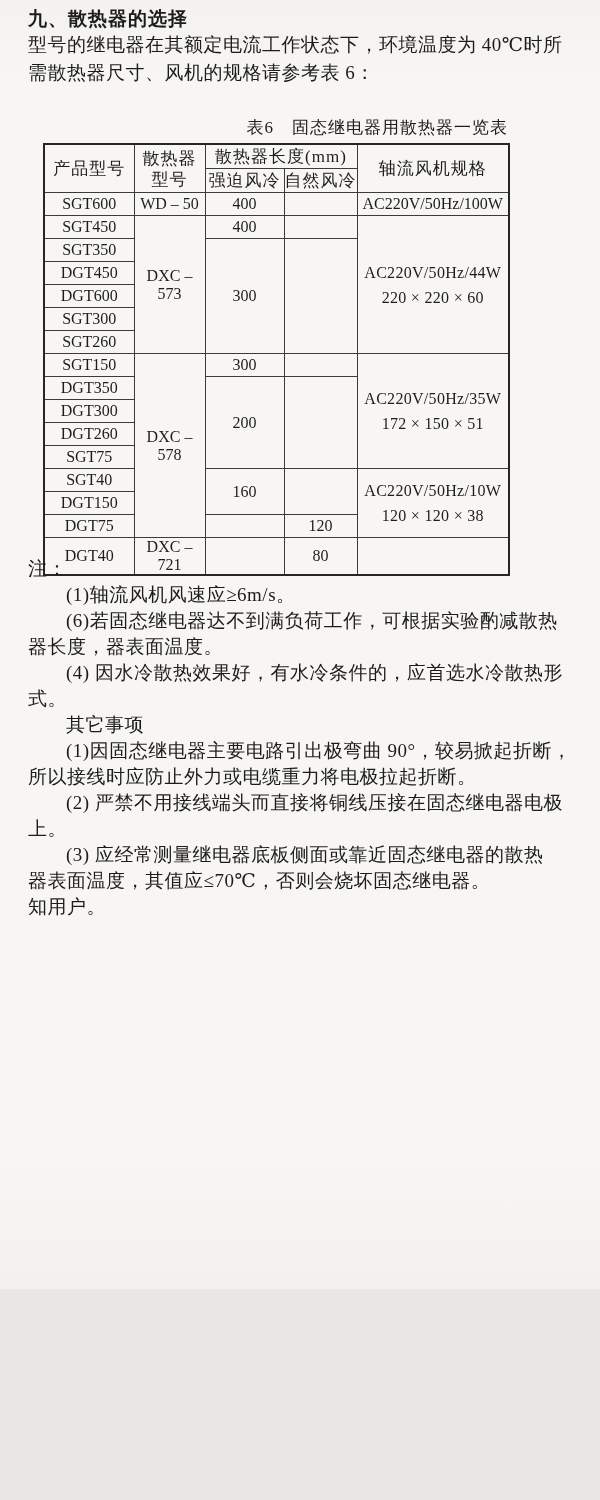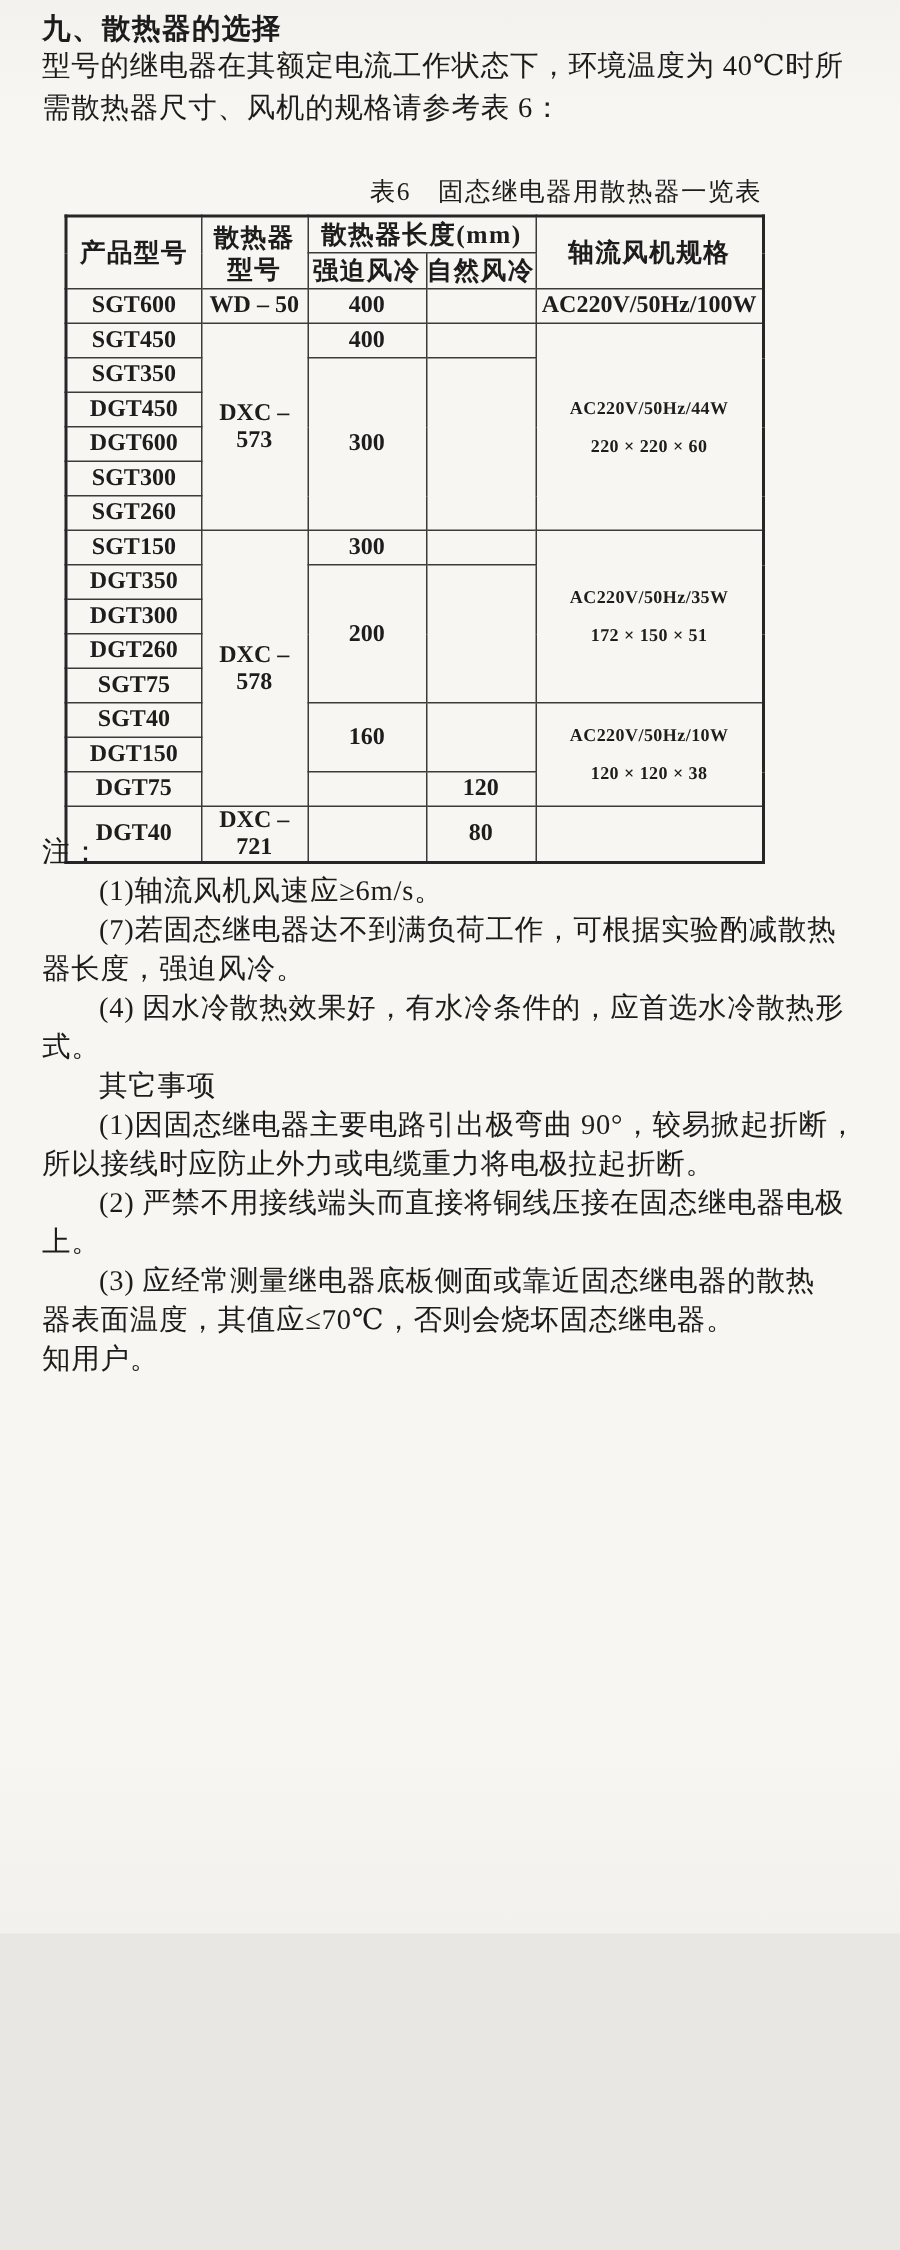--- a/index.html
+++ b/index.html
@@ -26,32 +26,31 @@
   .caption{
     position:absolute;left:43px;top:116px;width:465px;
     text-align:right;font-size:17px;letter-spacing:1px;
   }
   table.hs{
     position:absolute;left:43px;top:143px;
     border-collapse:collapse;table-layout:fixed;
     width:465px;
     border:2px solid #262626;
     font-size:16px;
-    font-weight:bold;
   }
   table.hs td{
     border:1px solid #3b3b3b;
     text-align:center;vertical-align:middle;
     padding:0;height:22px;
     overflow:hidden;
     color:#1d1d1d;
   }
   tr.hrow td{height:23px;font-size:17px;letter-spacing:1px;}
   td.pre{white-space:pre-line;line-height:21px;}
-  td.fan{white-space:pre-line;line-height:25px;font-size:12px;letter-spacing:0.3px;}
+  td.fan{white-space:pre-line;line-height:25px;font-size:16px;letter-spacing:0.3px;}
   tr.lastrow td{height:26px;}
   .notes{
     position:absolute;left:28px;top:556px;width:550px;
     font-size:19px;line-height:26px;letter-spacing:0.5px;
   }
   .notes .line{white-space:nowrap;}
 </style>
 </head>
 <body>
 
@@ -164,22 +163,22 @@
       <td></td>
       <td>80</td>
       <td></td>
     </tr>
     </tbody>
   </table>
 
   <div class="notes">
     <div class="line">注：</div>
     <div class="line indent">(1)轴流风机风速应≥6m/s。</div>
-    <div class="line indent">(7)若固态继电器达不到满负荷工作，可根据实验酌减散热</div>
-    <div class="line">器长度，强迫风冷。</div>
+    <div class="line indent">(6)若固态继电器达不到满负荷工作，可根据实验酌减散热</div>
+    <div class="line">器长度，器表面温度。</div>
     <div class="line indent">(4) 因水冷散热效果好，有水冷条件的，应首选水冷散热形</div>
     <div class="line">式。</div>
     <div class="line indent">其它事项</div>
     <div class="line indent">(1)因固态继电器主要电路引出极弯曲 90°，较易掀起折断，</div>
     <div class="line">所以接线时应防止外力或电缆重力将电极拉起折断。</div>
     <div class="line indent">(2) 严禁不用接线端头而直接将铜线压接在固态继电器电极</div>
     <div class="line">上。</div>
     <div class="line indent">(3) 应经常测量继电器底板侧面或靠近固态继电器的散热</div>
     <div class="line">器表面温度，其值应≤70℃，否则会烧坏固态继电器。</div>
     <div class="line">知用户。</div>

